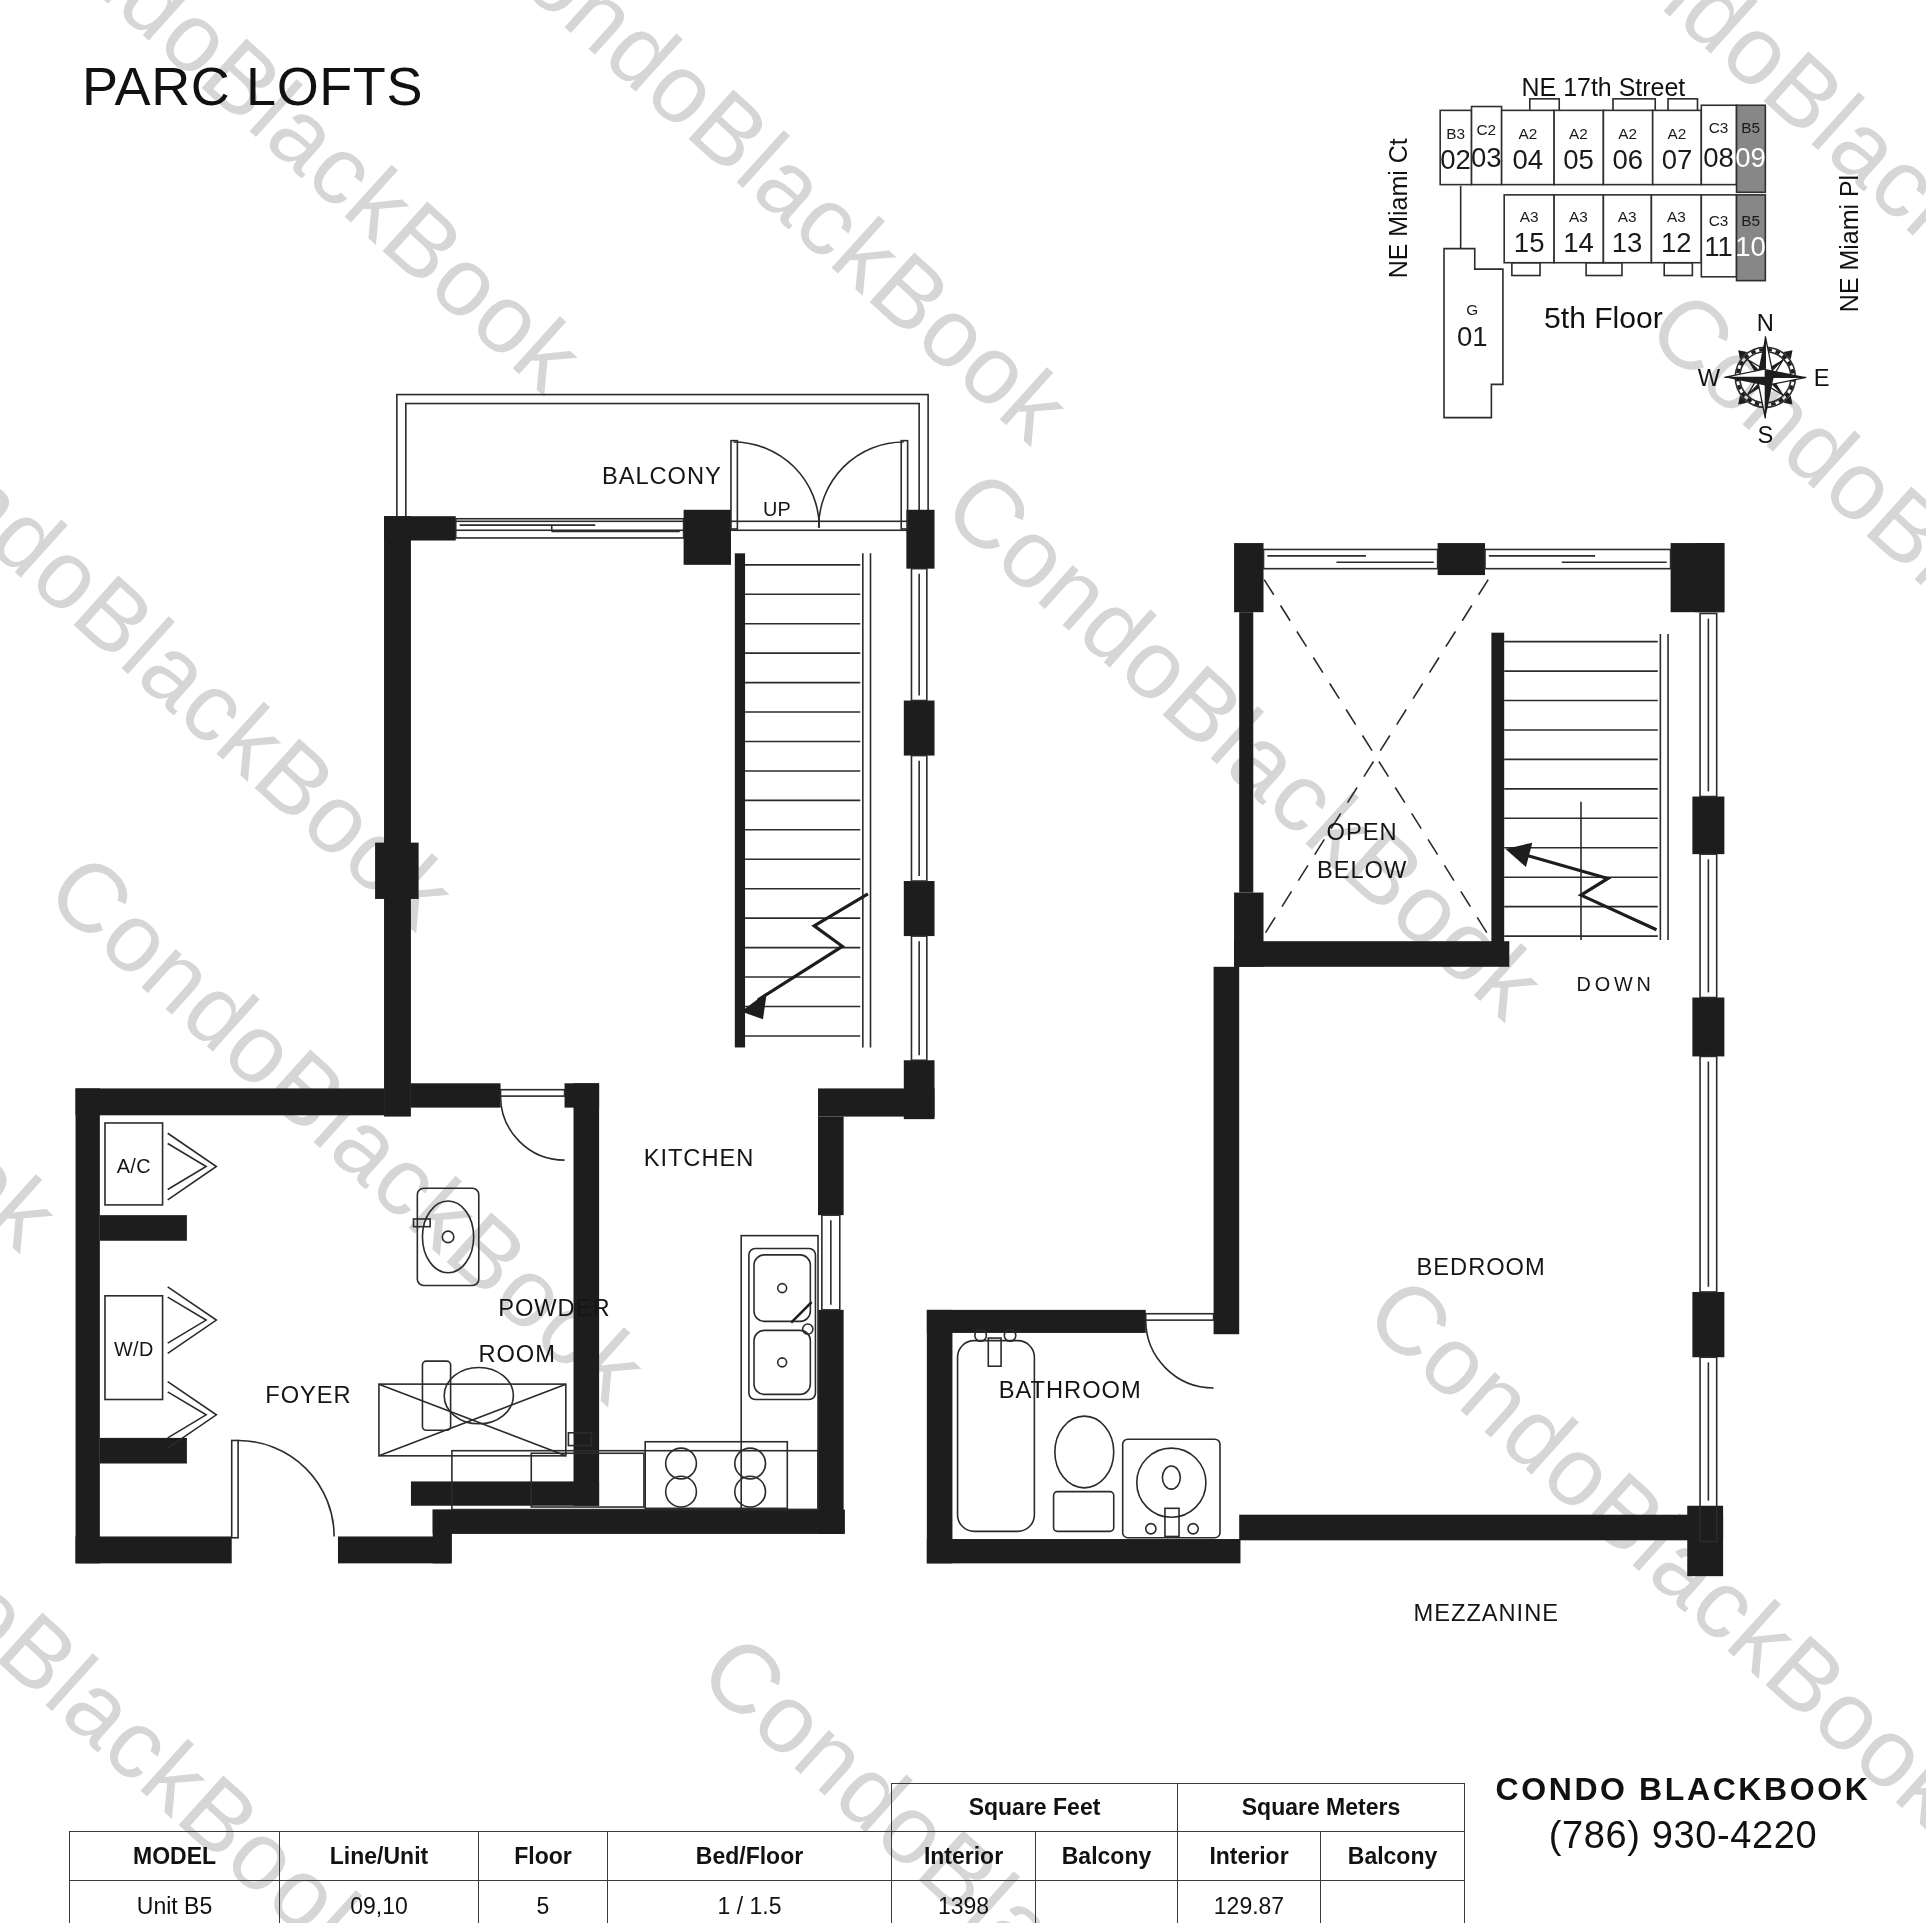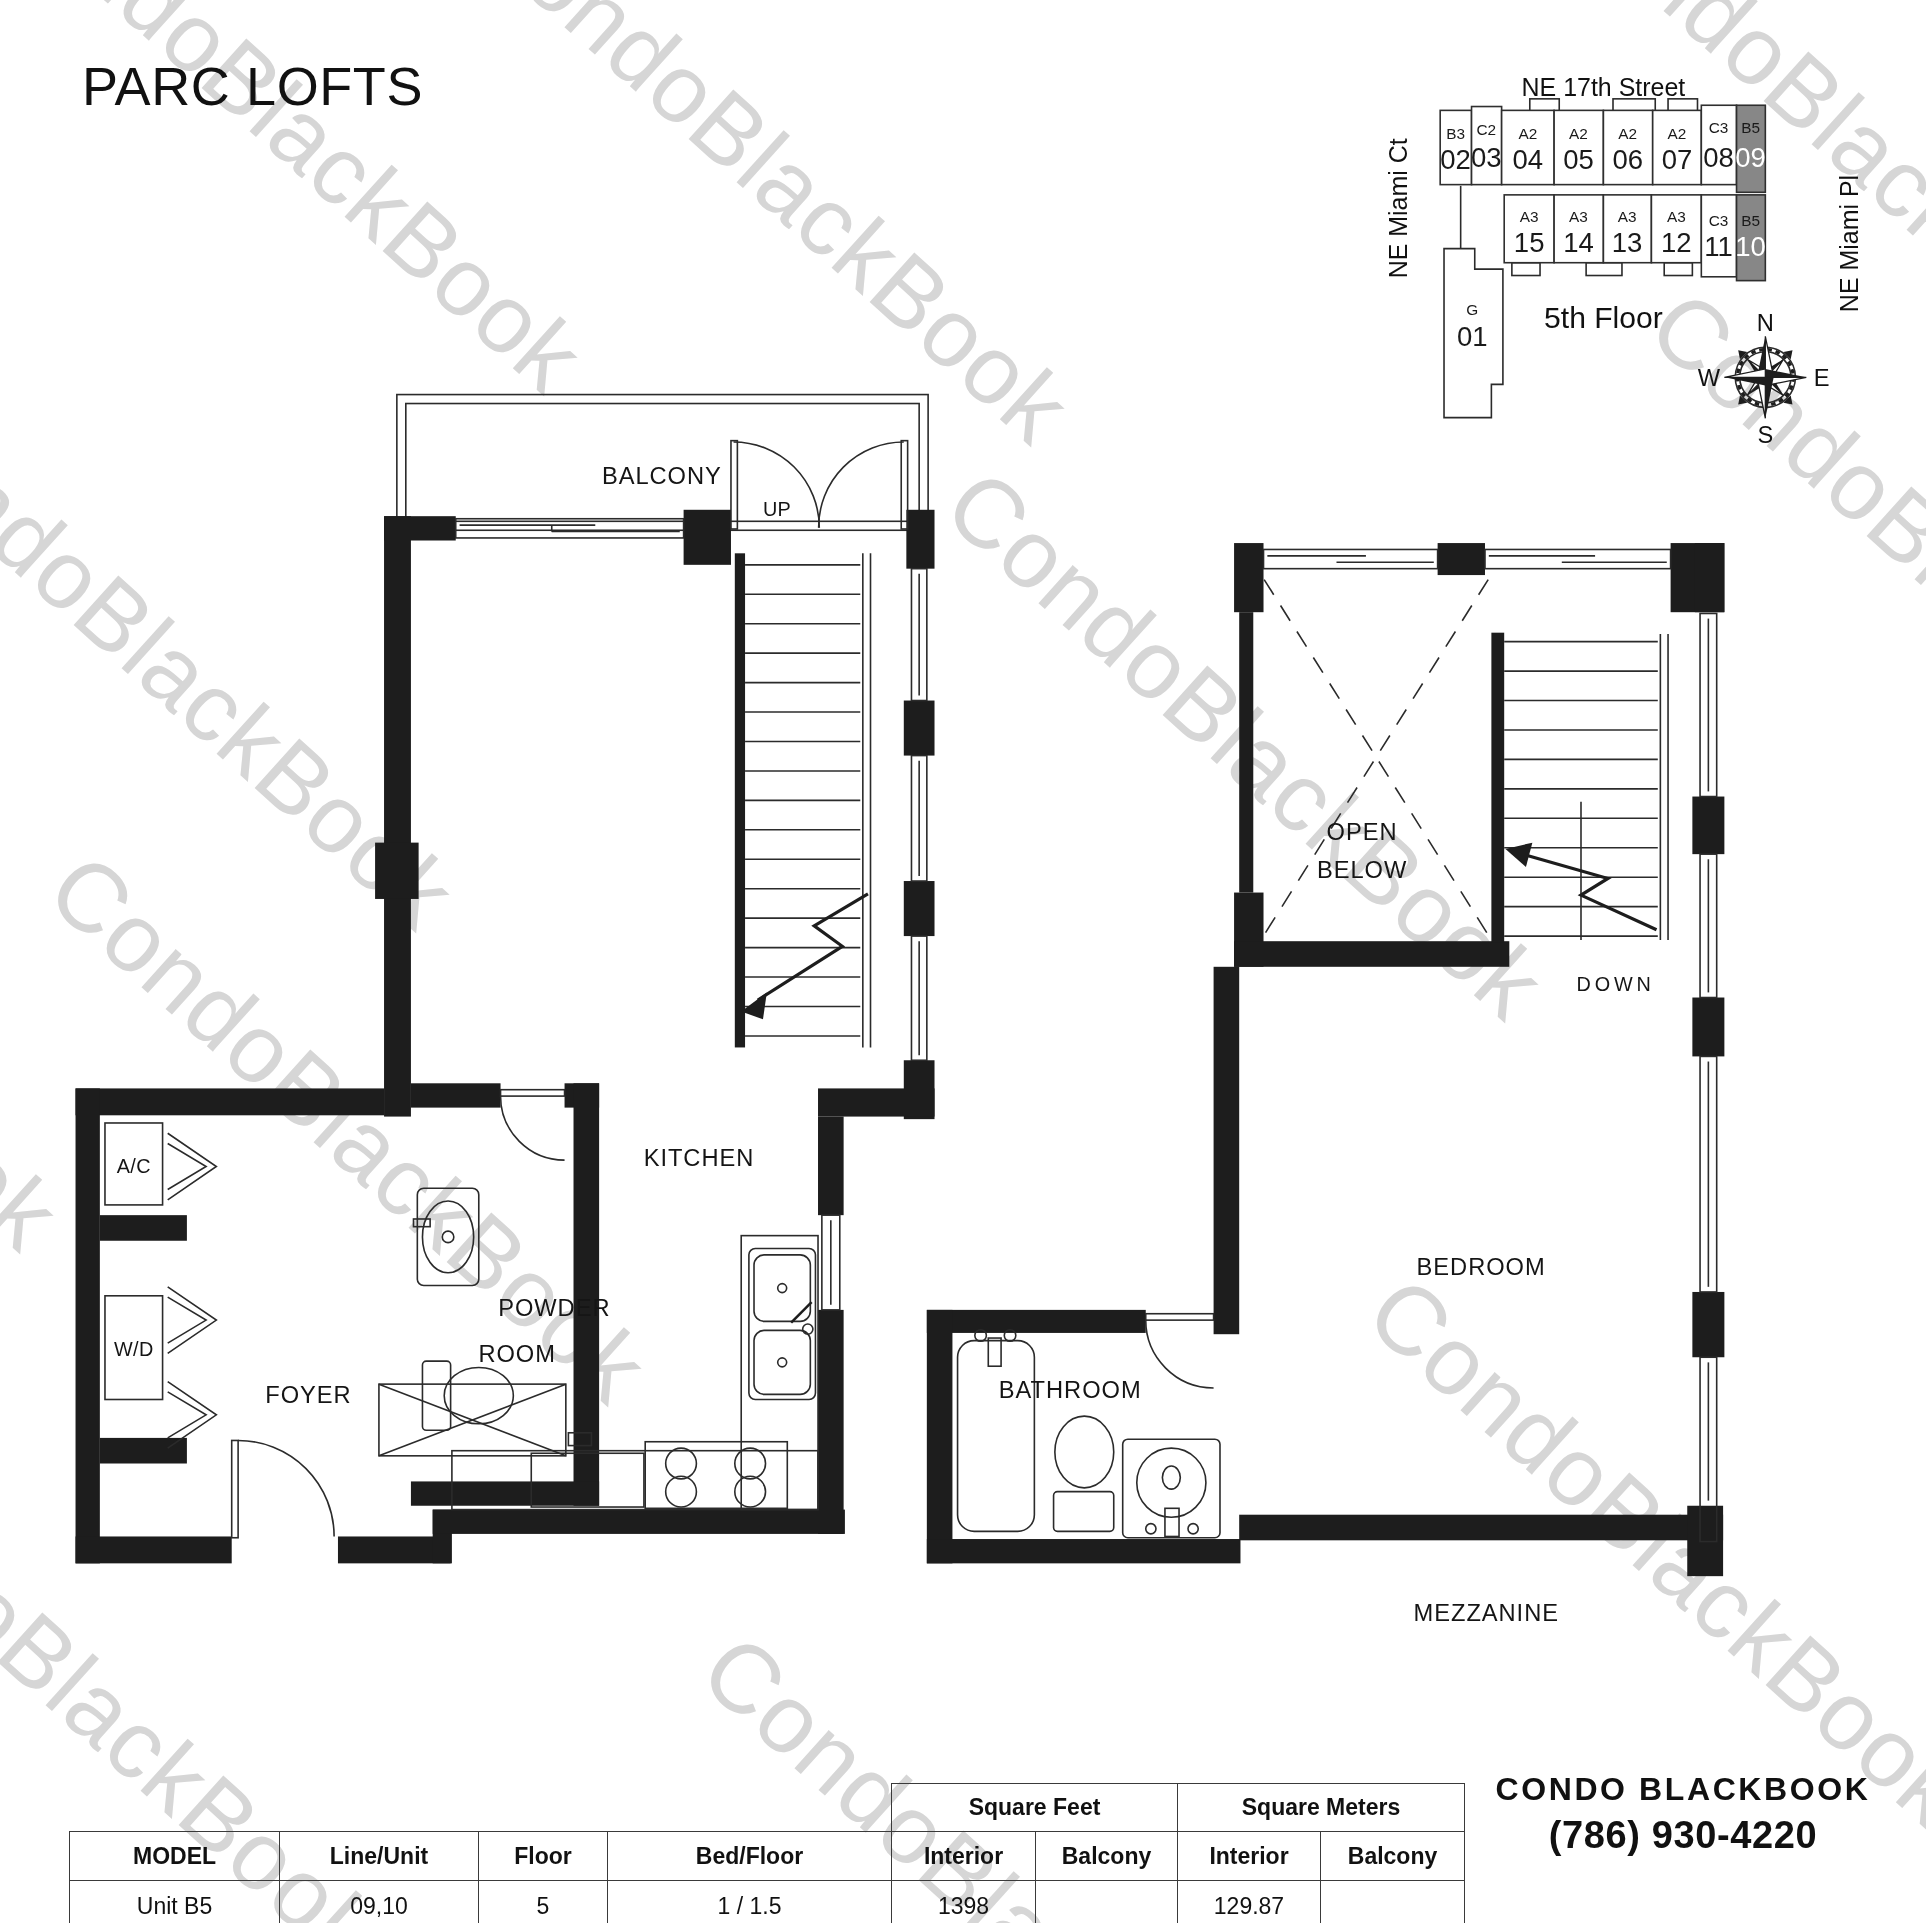--- a/index.html
+++ b/index.html
@@ -30,21 +30,21 @@
   #specTable{position:absolute;left:69px;top:1783px;z-index:3;}
   #specTable table{border-collapse:collapse;table-layout:fixed;width:1395px;}
   #specTable td{border:1.9px solid #3a3a3a;text-align:center;vertical-align:middle;
                 font-size:23px;color:#111;background:transparent;}
   #specTable .grp td{height:45px;font-weight:bold;}
   #specTable td.blank{border:none;}
   #specTable .hdr td{height:46px;font-weight:bold;}
   #specTable .row td{height:49px;font-weight:normal;}
   #footer{position:absolute;left:1459px;top:1771px;width:448px;text-align:center;z-index:3;}
   #footer .brand{font-size:32px;font-weight:bold;letter-spacing:2.6px;text-align:center;}
-  #footer .phone{font-size:38px;font-weight:bold;letter-spacing:0.6px;margin-top:6.4px;}
+  #footer .phone{font-size:38px;font-weight:normal;letter-spacing:0.6px;margin-top:6.4px;}
 </style>
 </head>
 <body>
 
 <div id="canvas">
 
   <div class="wm" style="left:38px;top:-179px">CondoBlackBook</div>
   <div class="wm" style="left:-90px;top:358px">CondoBlackBook</div>
   <div class="wm" style="left:102px;top:832px">CondoBlackBook</div>
   <div class="wm" style="left:-166px;top:1395px">CondoBlackBook</div>

